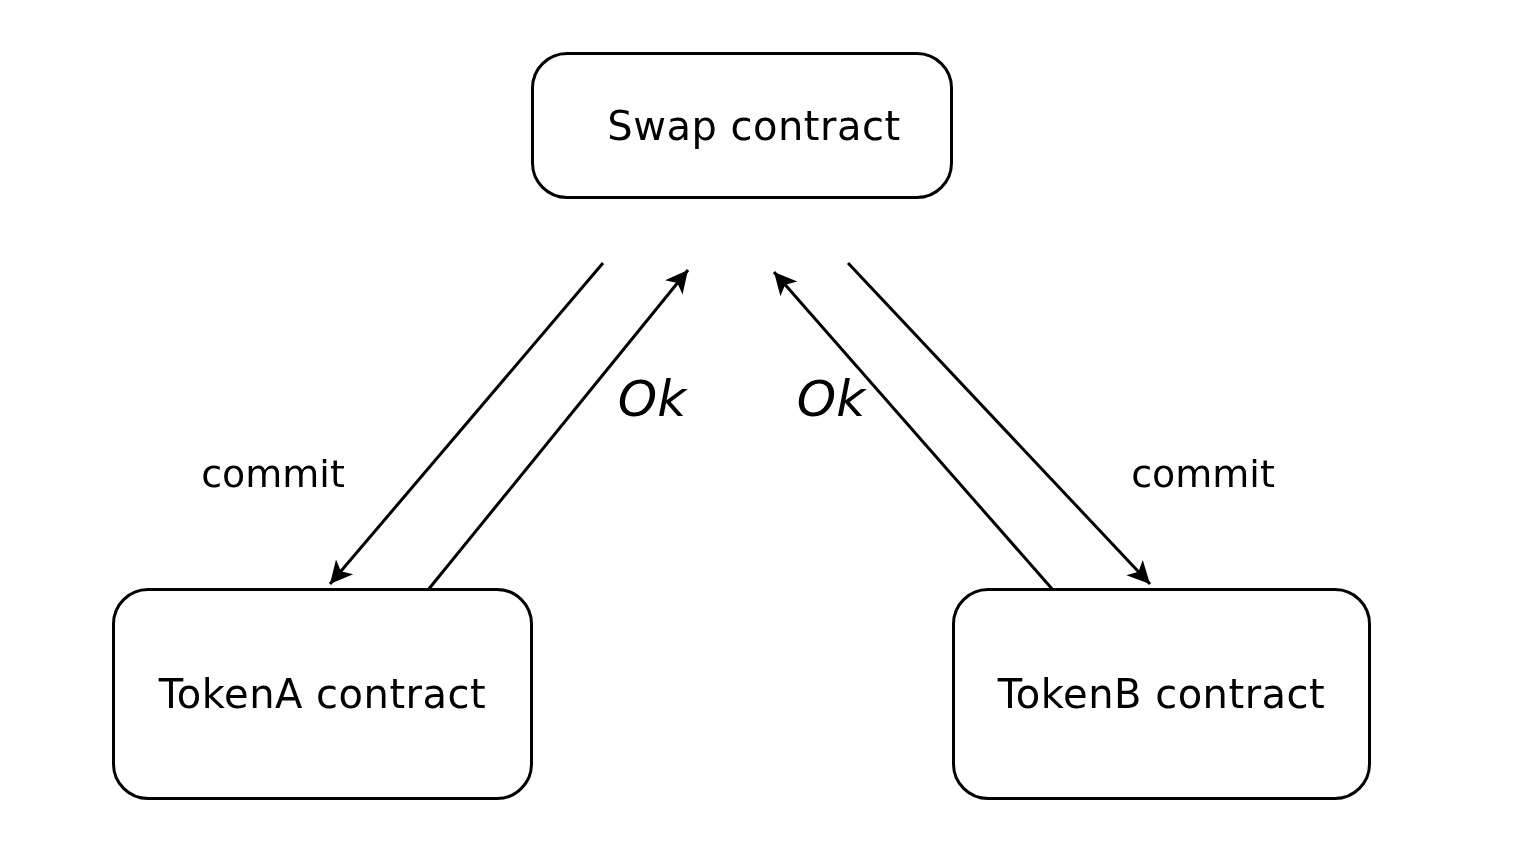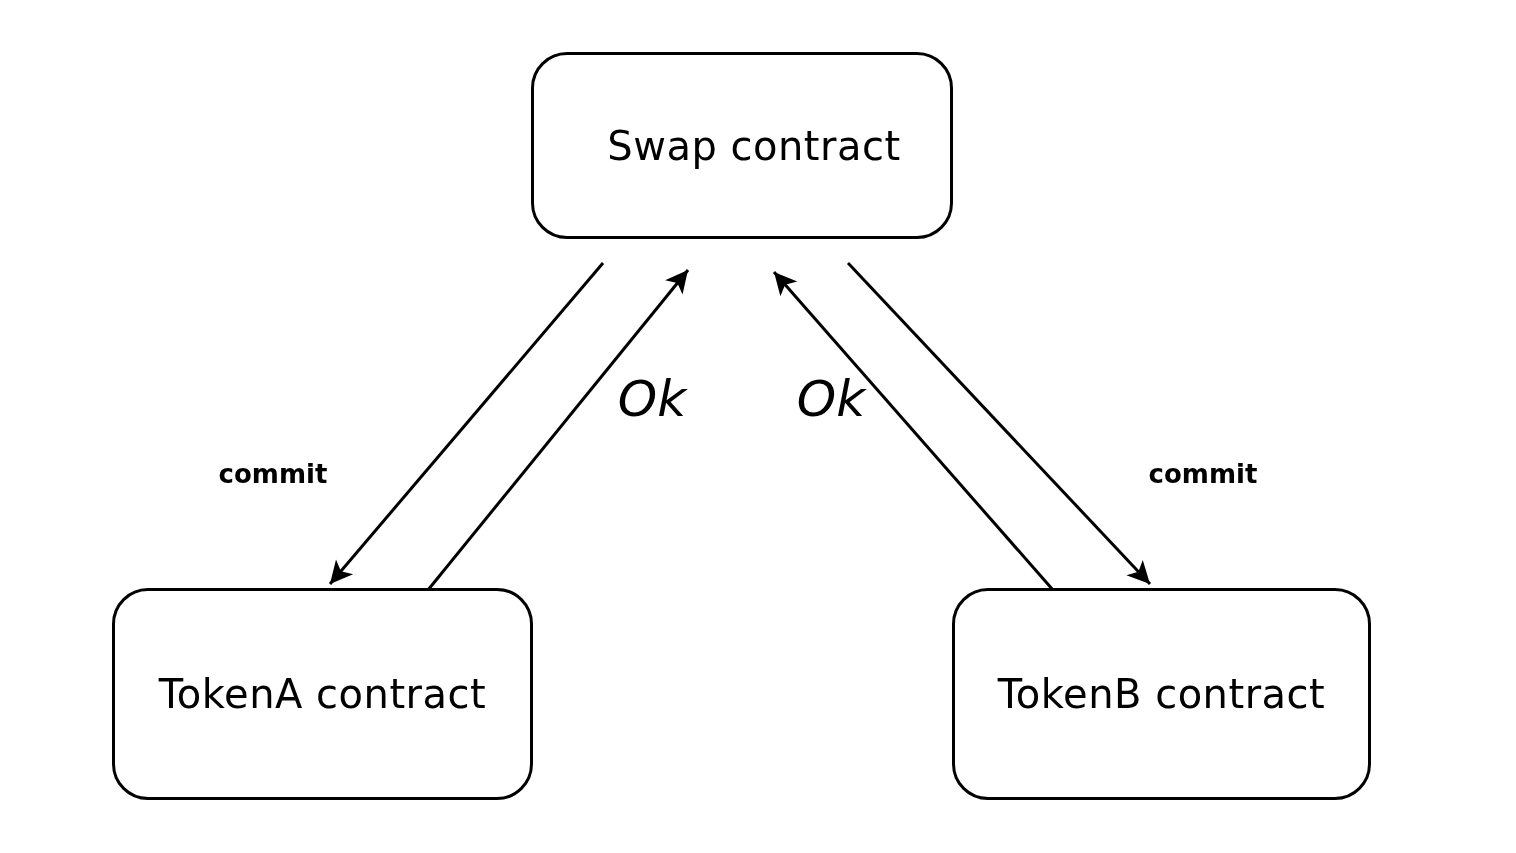--- a/index.html
+++ b/index.html
@@ -35,36 +35,36 @@
     display: flex;
     align-items: center;
     justify-content: center;
   }
   .node-label {
     font-size: 40px;
     color: #000000;
     white-space: nowrap;
     letter-spacing: 0.5px;
   }
-  .node-swap   { left: 531px; top: 52px;  width: 422px; height: 187px; padding-left: 24px; }
+  .node-swap   { left: 531px; top: 52px;  width: 422px; height: 147px; padding-left: 24px; }
   .node-tokena { left: 112px; top: 588px; width: 421px; height: 212px; }
   .node-tokenb { left: 952px; top: 588px; width: 419px; height: 212px; }
   .edge-label {
     position: absolute;
     transform: translate(-50%, -50%);
     color: #000000;
     white-space: nowrap;
   }
   .edge-label.ok {
     font-size: 50px;
     font-style: oblique 8deg;
   }
   .edge-label.commit {
-    font-size: 26px;
-    font-weight: bold;
+    font-size: 38px;
+    font-weight: normal;
   }
   .label-ok-left      { left: 652px;  top: 399px; }
   .label-ok-right     { left: 831px;  top: 399px; }
   .label-commit-left  { left: 273px;  top: 474px; }
   .label-commit-right { left: 1203px; top: 474px; }
 </style>
 </head>
 <body>
 
 <div class="canvas">

